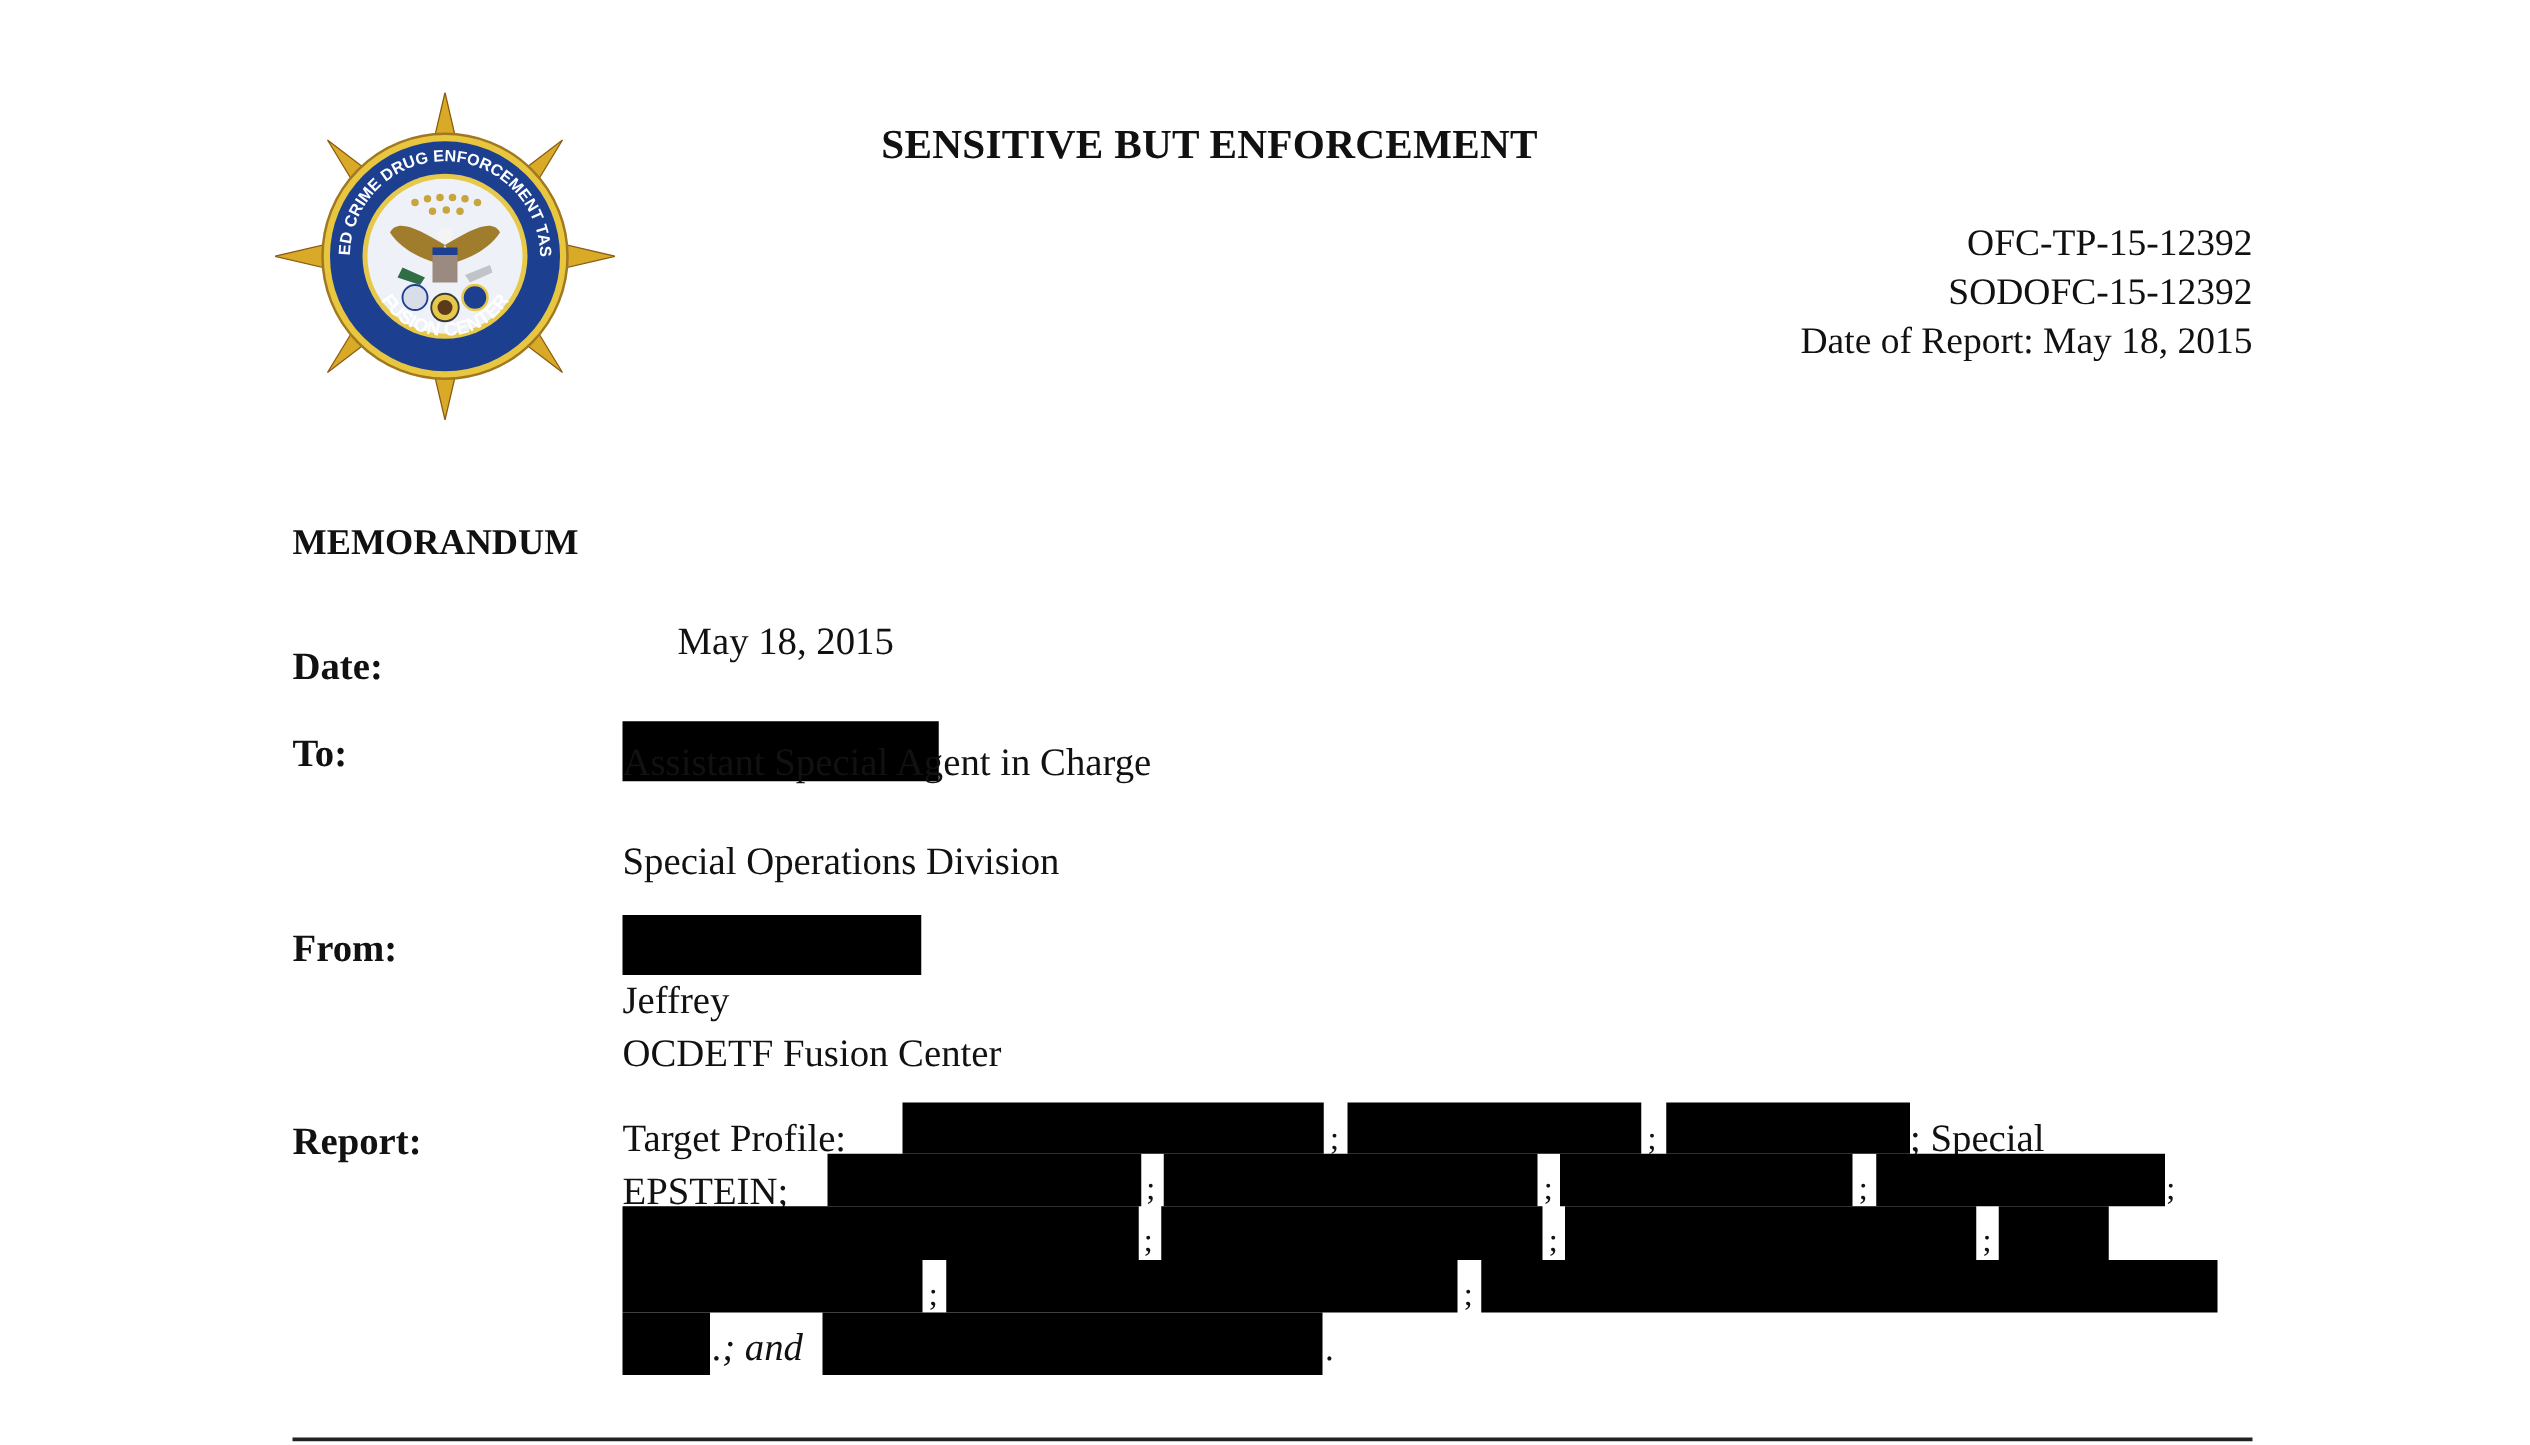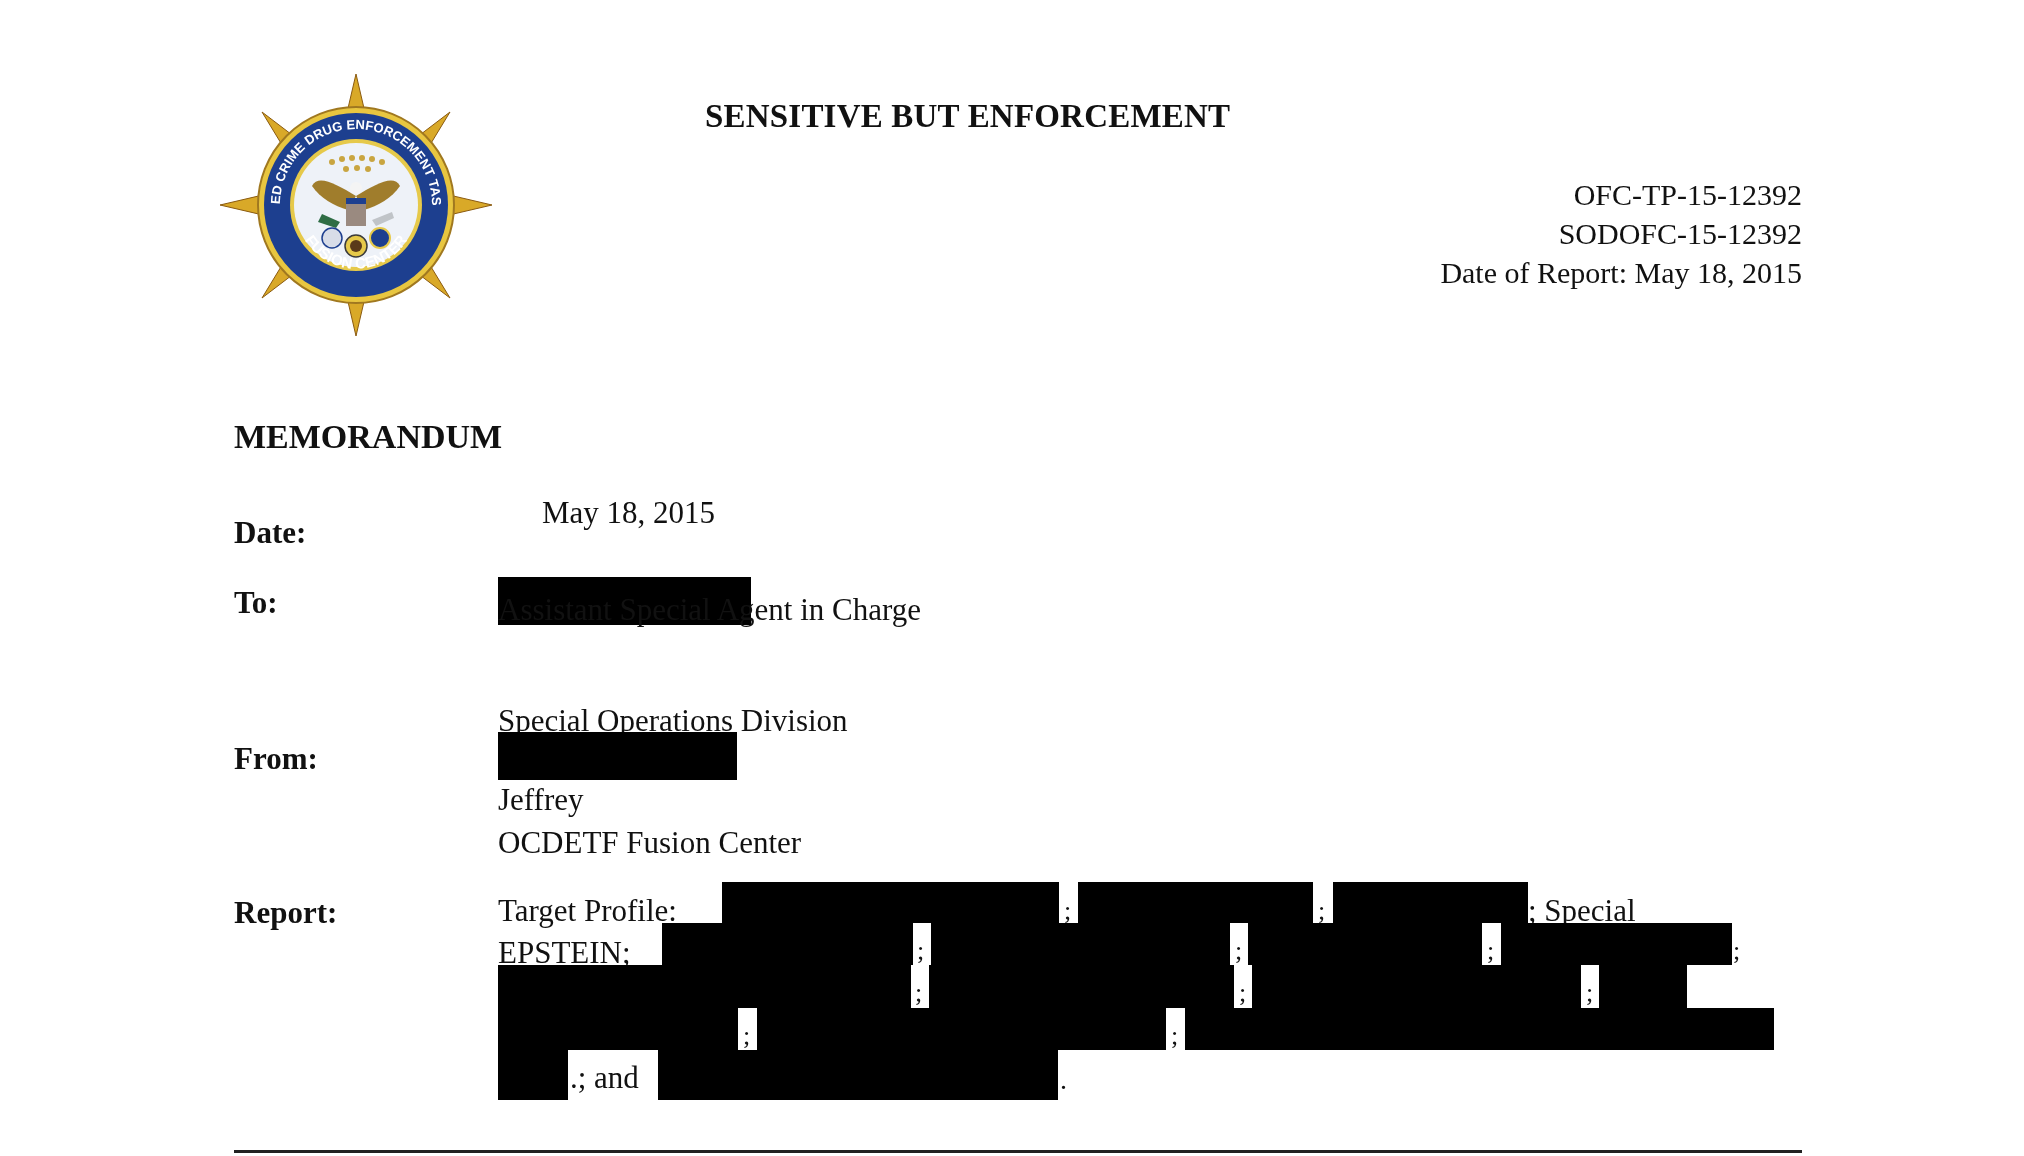--- a/index.html
+++ b/index.html
@@ -1,21 +1,21 @@
 <!DOCTYPE html>
 <html><head>
 <meta charset="utf-8">
 <style>
   html, body { margin: 0; padding: 0; background: #ffffff; }
   body { width: 2024px; height: 1156px; position: relative; overflow: hidden;
          font-family: "Liberation Serif", "DejaVu Serif", serif; color: #111; }
   .abs { position: absolute; white-space: nowrap; }
   .classification { left: 705px; top: 98px; font-size: 33px; font-weight: bold; letter-spacing: 0.2px; }
   .ref { right: 222px; font-size: 30px; text-align: right; }
-  .memo-title { left: 234px; top: 418px; font-size: 34px; font-weight: bold; }
+  .memo-title { left: 234px; top: 418px; font-size: 29px; font-weight: bold; }
   .label { left: 234px; font-size: 31px; font-weight: bold; }
   .value { left: 498px; font-size: 31px; }
   .redact { position: absolute; background: #000; }
   .punct { position: absolute; font-size: 26px; line-height: 1; }
   .rule { position: absolute; left: 234px; width: 1568px; top: 1150px; height: 3px; background: #222; }
   .seal { position: absolute; left: 220px; top: 74px; width: 272px; height: 262px; }
 </style>
 </head>
 <body>
 
@@ -78,21 +78,21 @@
 <div class="abs ref" style="top:256px;">Date of Report: May 18, 2015</div>
 
 <div class="abs memo-title">MEMORANDUM</div>
 
 <div class="abs label" style="top:515px;">Date:</div>
 <div class="abs value" style="top:495px;margin-left:44px;">May 18, 2015</div>
 
 <div class="abs label" style="top:585px;">To:</div>
 <div class="redact" style="left:498px; top:577px; width:253px; height:48px;"></div>
 <div class="abs value" style="top:592px;">Assistant Special Agent in Charge</div>
-<div class="abs value" style="top:703px;">Special Operations Division</div>
+<div class="abs value" style="top:671px;">Special Operations Division</div>
 
 <div class="abs label" style="top:741px;">From:</div>
 <div class="redact" style="left:498px; top:732px; width:239px; height:48px;"></div>
 <div class="abs value" style="top:782px;">Jeffrey</div>
 <div class="abs value" style="top:825px;">OCDETF Fusion Center</div>
 
 <div class="abs label" style="top:895px;">Report:</div>
 <div>
 
   <div class="abs value" style="top:893px;">Target Profile:</div>
@@ -121,18 +121,18 @@
   <div class="punct" style="left:1586px; top:980px;">;</div>
   <div class="redact" style="left:1599px; top:965px; width:88px; height:43px;"></div>
 
   <div class="redact" style="left:498px; top:1008px; width:240px; height:42px;"></div>
   <div class="punct" style="left:743px; top:1023px;">;</div>
   <div class="redact" style="left:757px; top:1008px; width:409px; height:42px;"></div>
   <div class="punct" style="left:1171px; top:1023px;">;</div>
   <div class="redact" style="left:1185px; top:1008px; width:589px; height:42px;"></div>
 
   <div class="redact" style="left:498px; top:1050px; width:70px; height:50px;"></div>
-  <div class="abs" style="left:570px; top:1060px; font-size:31px;">.; and</div>
+  <div class="abs" style="left:570px; top:1060px; font-size:31px;font-style:italic;">.; and</div>
   <div class="redact" style="left:658px; top:1050px; width:400px; height:50px;"></div>
   <div class="abs" style="left:1060px; top:1064px; font-size:28px;">.</div>
 </div>
 
 <div class="rule"></div>
 
 </body></html>

